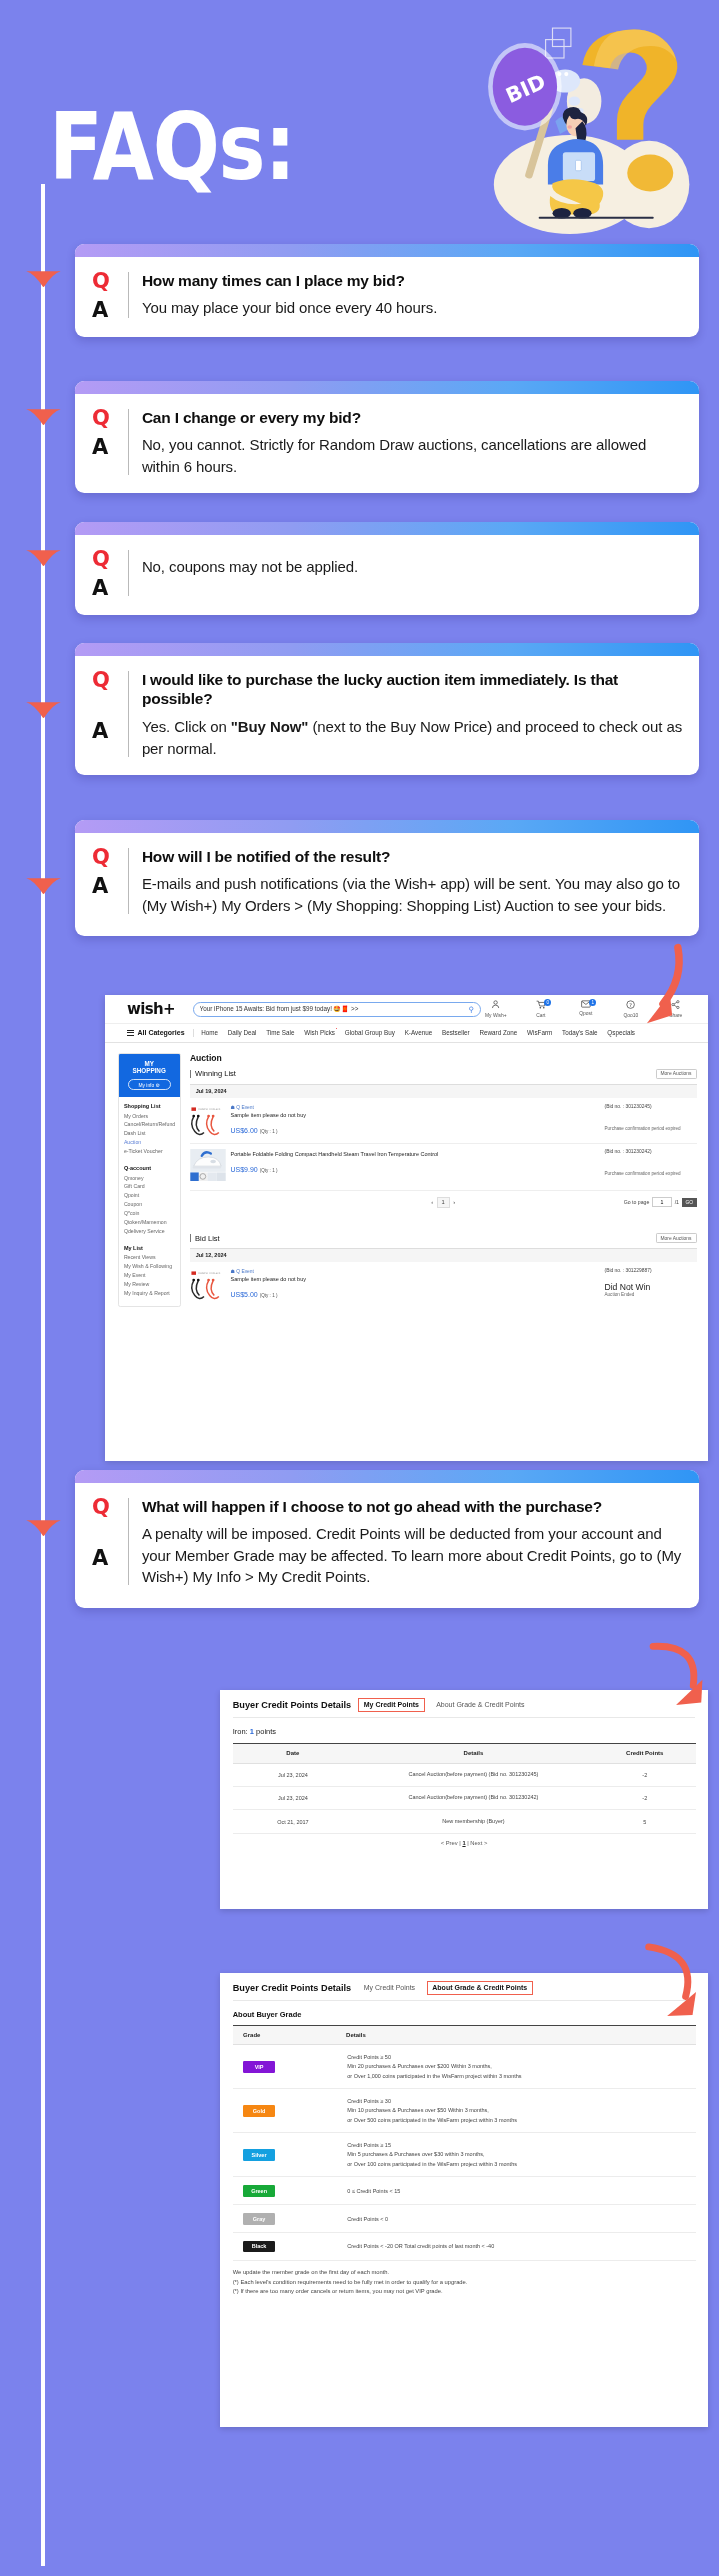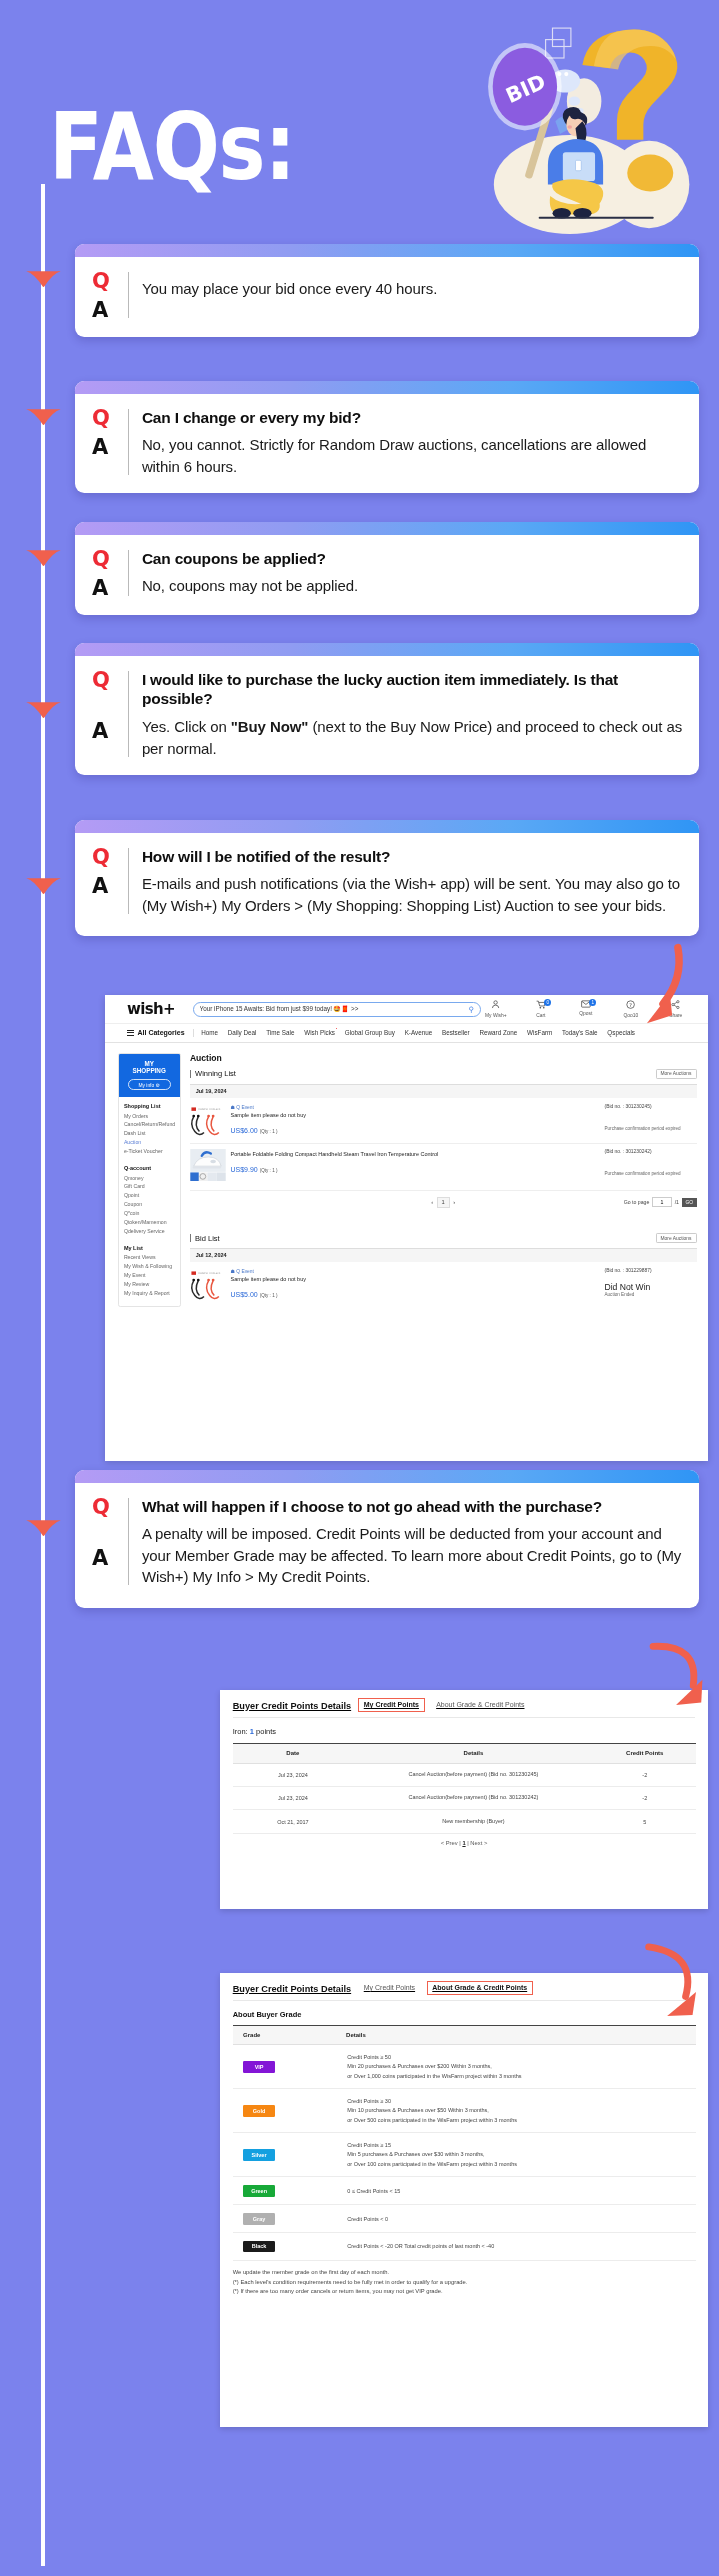--- a/index.html
+++ b/index.html
@@ -151,21 +151,21 @@
   
   .buds svg{ display:block; }
 
   
   .cp-panel{
     position:absolute; background:#fff; z-index:2;
     box-shadow:0 2.3px 5.8px rgba(0,0,0,.16);
   }
   #cp-panel-1{ left:220px; top:1690px; width:488px; height:219px; }
   #cp-panel-2{ left:220px; top:1973px; width:488px; height:454px; }
-  .cp-head{ display:flex; align-items:flex-end; padding:9.2px 12.7px 0;text-decoration:underline; }
+  .cp-head{ display:flex; align-items:center; padding:9.2px 12.7px 0; }
   .cp-head .ttl{ font-size:9.2px; font-weight:bold; color:#111; }
   .cp-tab{ font-size:7px; color:#555; padding:2.3px 4.6px; margin-left:8px; }
   .cp-tab.hl{ outline:1.7px solid #f0604d; color:#111; font-weight:bold; }
   .cp-rule{ height:1.2px; background:#e8e8e8; margin:5.8px 12.7px 0; }
   .cp-total{ font-size:7.5px; color:#222; padding:9.2px 12.7px 7px; }
   .cp-total b{ color:#2968d8; }
   .cp-sub{ font-size:7.5px; font-weight:bold; color:#111; padding:9.2px 12.7px 5.8px; }
   table.cp{ width:calc(100% - 25px); margin:0 12.7px; border-collapse:collapse; }
   table.cp thead th{
     background:#f6f6f6; border-top:1.2px solid #444; border-bottom:0.6px solid #e0e0e0;
@@ -275,20 +275,21 @@
 
 <div class="faq-card" id="faq-1" style="top:244px">
   <div class="faq-stripe"></div>
   <div class="faq-body">
     <div class="qa-col">
       <div class="qa-q">Q</div>
       <div class="qa-a">A</div>
     </div>
     <div class="qa-divider"></div>
     <div class="qa-text">
+      <div class="qa-question">How many times can I place my bid?</div>
       <div class="qa-answer">You may place your bid once every 40 hours.</div>
     </div>
   </div>
 </div>
 
 <div class="faq-card" id="faq-2" style="top:381px">
   <div class="faq-stripe"></div>
   <div class="faq-body">
     <div class="qa-col">
       <div class="qa-q">Q</div>
@@ -304,21 +305,20 @@
 
 <div class="faq-card" id="faq-3" style="top:522px">
   <div class="faq-stripe"></div>
   <div class="faq-body">
     <div class="qa-col">
       <div class="qa-q">Q</div>
       <div class="qa-a">A</div>
     </div>
     <div class="qa-divider"></div>
     <div class="qa-text">
-      <div class="qa-question">Can coupons be applied?</div>
       <div class="qa-answer">No, coupons may not be applied.</div>
     </div>
   </div>
 </div>
 
 <div class="faq-card" id="faq-4" style="top:643px">
   <div class="faq-stripe"></div>
   <div class="faq-body">
     <div class="qa-col">
       <div class="qa-q">Q</div>

